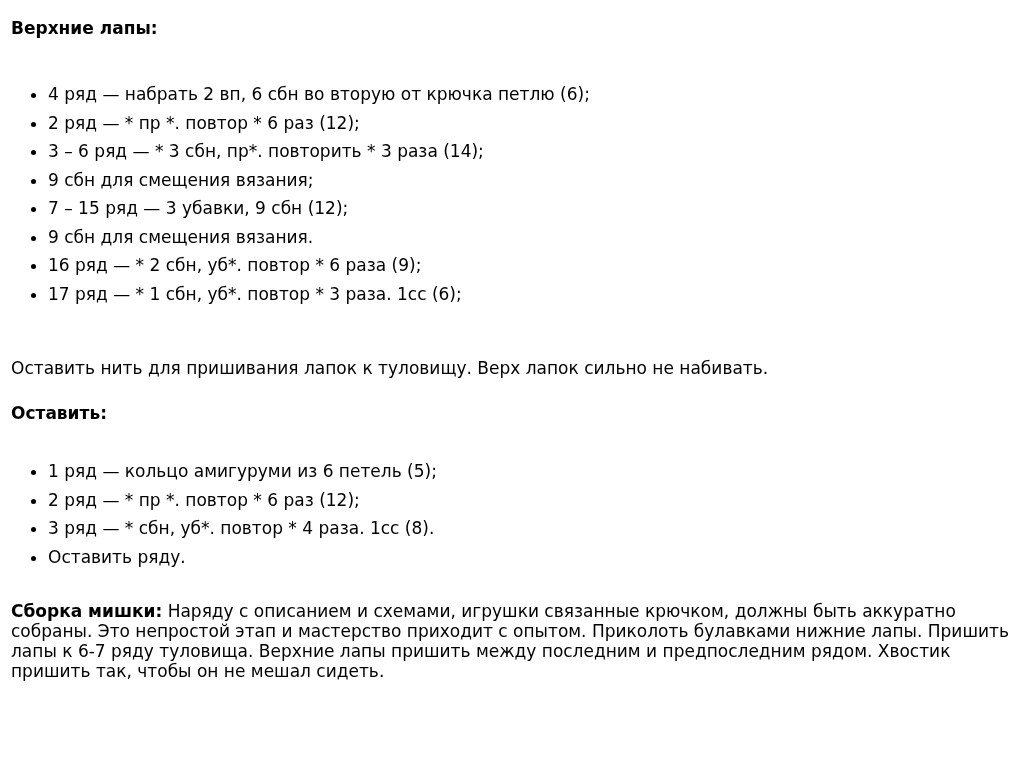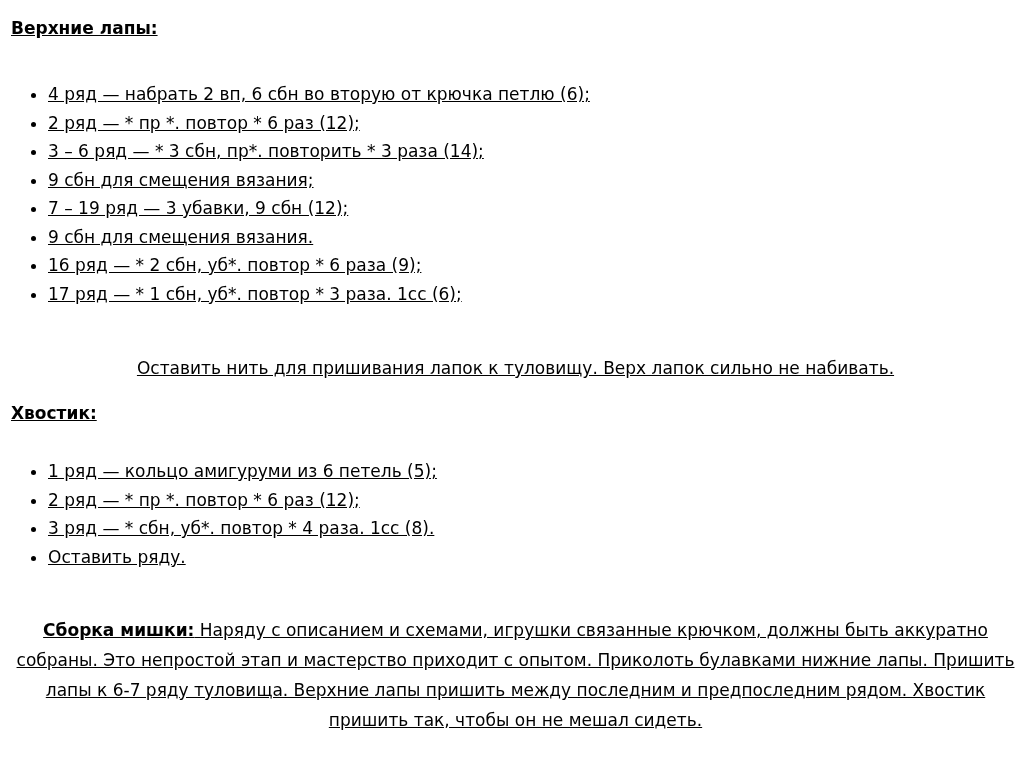--- a/index.html
+++ b/index.html
@@ -5,61 +5,61 @@
   html, body { margin: 0; padding: 0; }
   body {
     width: 1024px;
     height: 768px;
     background: #ffffff;
     color: #000000;
     font-family: "DejaVu Sans", "Liberation Sans", sans-serif;
     font-size: 17px;
     overflow: hidden;
   }
-  .page { padding: 0 4px 0 11px; text-decoration: underline; }
+  .page { padding: 0 4px 0 11px; }
   .section-heading {
     font-size: 17px;
     font-weight: bold;
     line-height: 28px;
     margin: 14px 0 0 0;
   }
   ul.steps {
     list-style: disc;
     margin: 38px 0 0 0;
     padding: 0 0 0 37px;
   }
   ul.steps li { line-height: 28.5px; }
   #tail-steps { margin-top: 30px; }
   #heading-tail { margin-top: 16px; }
-  p { margin: 0; text-align: center; }
+  p { margin: 0; }
   .note { margin-top: 46px; line-height: 29px; }
-  .assembly { margin-top: 44px; line-height: 30px; }
+  .assembly { margin-top: 30px; line-height: 20px; }
   .assembly b { font-weight: bold; }
 </style>
 </head>
 <body>
 
 <div class="page">
 
   <div class="section-heading" id="heading-upper-paws">Верхние лапы:</div>
 
   <ul class="steps" id="upper-paws-steps">
       <li>4 ряд — набрать 2 вп, 6 сбн во вторую от крючка петлю (6);</li>
       <li>2 ряд — * пр *. повтор * 6 раз (12);</li>
       <li>3 – 6 ряд — * 3 сбн, пр*. повторить * 3 раза (14);</li>
       <li>9 сбн для смещения вязания;</li>
-      <li>7 – 19 ряд — 3 убавки, 9 сбн (12);</li>
+      <li>7 – 15 ряд — 3 убавки, 9 сбн (12);</li>
       <li>9 сбн для смещения вязания.</li>
       <li>16 ряд — * 2 сбн, уб*. повтор * 6 раза (9);</li>
       <li>17 ряд — * 1 сбн, уб*. повтор * 3 раза. 1сс (6);</li>
     </ul>
 
   <p class="note">Оставить нить для пришивания лапок к туловищу. Верх лапок сильно не набивать.</p>
 
-  <div class="section-heading" id="heading-tail">Хвостик:</div>
+  <div class="section-heading" id="heading-tail">Оставить:</div>
 
   <ul class="steps" id="tail-steps">
       <li>1 ряд — кольцо амигуруми из 6 петель (5);</li>
       <li>2 ряд — * пр *. повтор * 6 раз (12);</li>
       <li>3 ряд — * сбн, уб*. повтор * 4 раза. 1сс (8).</li>
       <li>Оставить ряду.</li>
     </ul>
 
   <p class="assembly"><b>Сборка мишки:</b><span> Наряду с описанием и схемами, игрушки связанные крючком, должны быть аккуратно собраны. Это непростой этап и мастерство приходит с опытом. Приколоть булавками нижние лапы. Пришить лапы к 6-7 ряду туловища. Верхние лапы пришить между последним и предпоследним рядом. Хвостик пришить так, чтобы он не мешал сидеть.</span></p>
 

